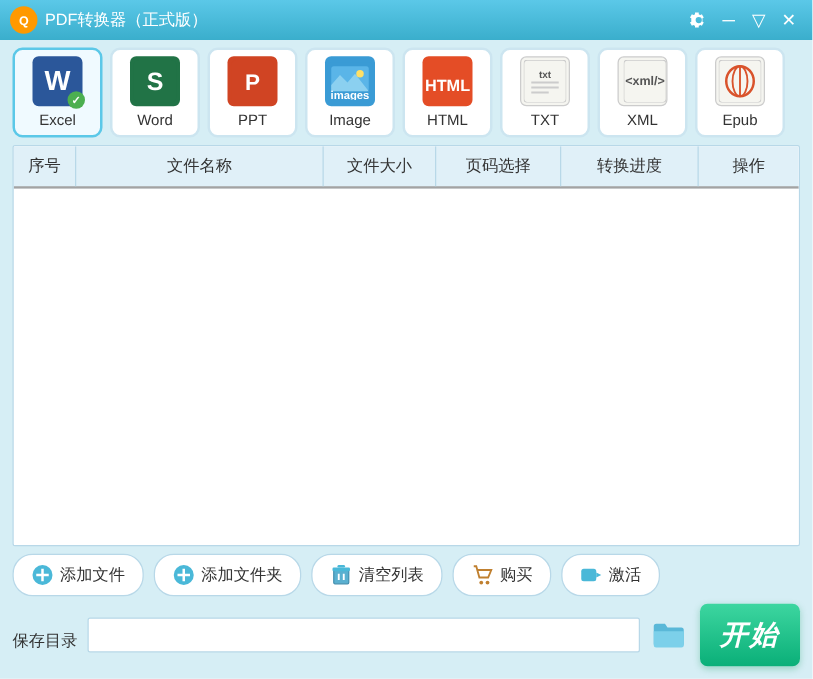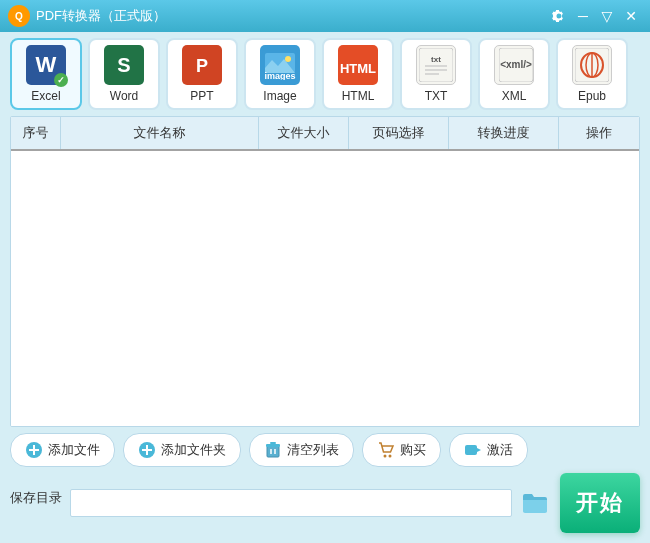--- a/index.html
+++ b/index.html
@@ -200,21 +200,21 @@
       height: 18px;
       display: flex;
       align-items: center;
       justify-content: center;
       font-size: 14px;
     }
 
     
     .save-path-row {
       display: flex;
-      align-items: flex-start;
+      align-items: flex-end;
       gap: 8px;
     }
     .save-path-label {
       color: #333;
       font-size: 13px;
       white-space: nowrap;
     }
     .save-path-input {
       flex: 1;
       height: 28px;
@@ -230,30 +230,31 @@
       height: 28px;
       display: flex;
       align-items: center;
       justify-content: center;
       cursor: pointer;
     }
 
     
     .start-btn {
       width: 80px;
-      height: 60px;
+      height: 50px;
       background: linear-gradient(to bottom, #3dd6a0, #0aaf78);
       border: none;
       border-radius: 6px;
       color: white;
       font-size: 22px;
       font-weight: bold;
       cursor: pointer;
       letter-spacing: 2px;
       box-shadow: 0 2px 6px rgba(0,150,80,0.3);
+      font-style: italic;
     }
 
     
     .save-start-row {
       display: flex;
       align-items: center;
       gap: 10px;
     }
     .save-left {
       flex: 1;

